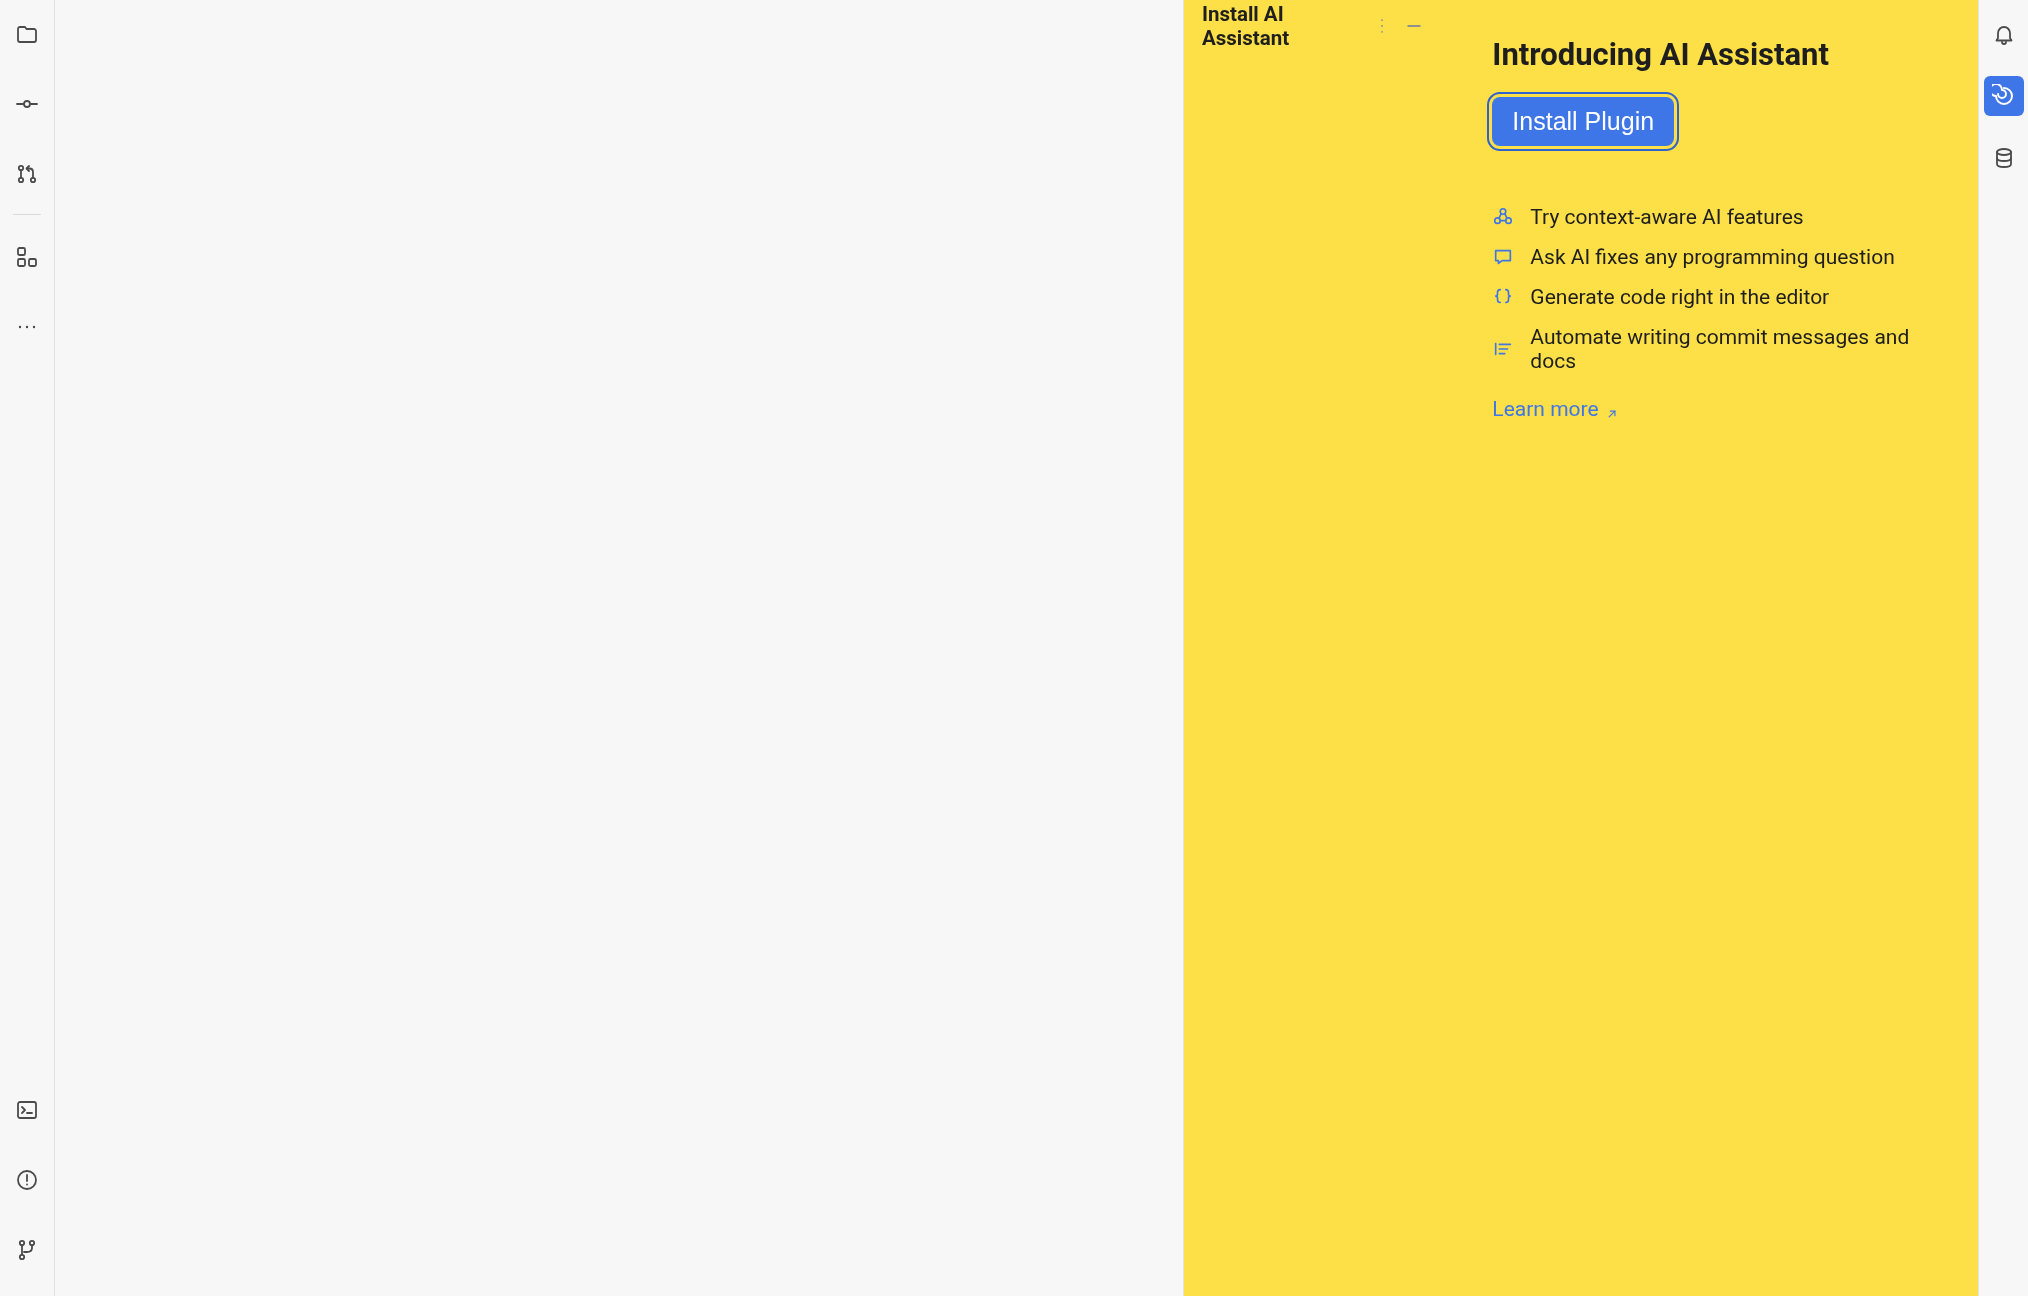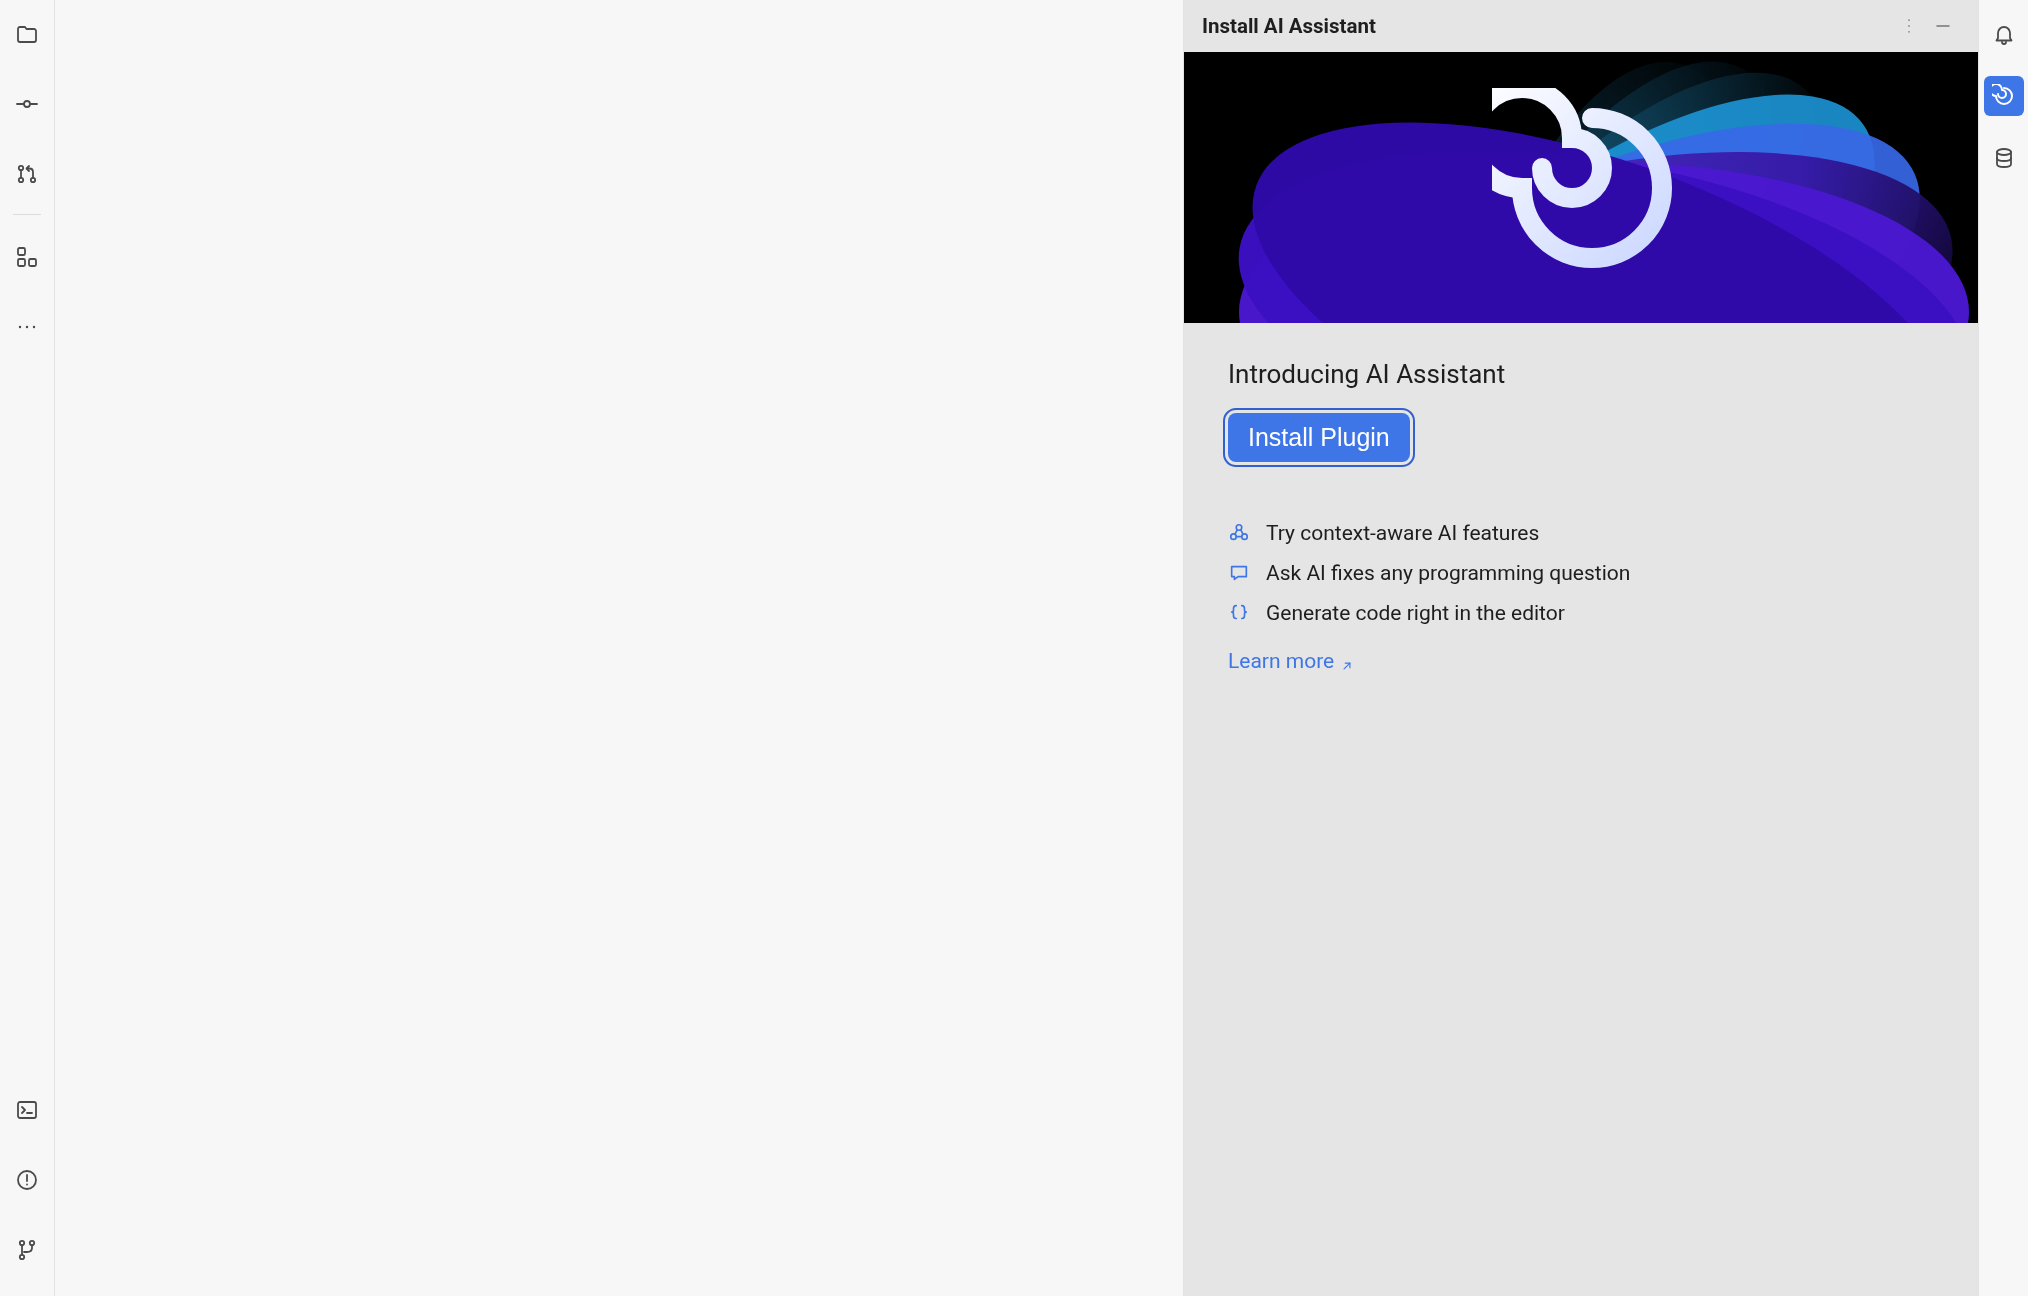--- a/index.html
+++ b/index.html
@@ -55,22 +55,22 @@
     flex: 1 1 auto;
     background: #f7f7f8;
   }
 
   
   .panel {
     width: 795px;
     flex: 0 0 795px;
     border-left: 1px solid #e3e3e4;
     display: flex;
-    flex-direction: column;
-    background: #e5e5e5;
+    flex-direction: row;
+    background: #fde047;
   }
   .panel-header {
     height: 52px;
     display: flex;
     align-items: center;
     padding: 0 18px 0 18px;
   }
   .panel-title {
     font-size: 20.5px;
     font-weight: 700;
@@ -97,22 +97,22 @@
     overflow: hidden;
   }
   .banner svg.petal {
     position: absolute;
   }
 
   .panel-body {
     padding: 36px 44px;
   }
   .intro-heading {
-    font-size: 26px;
-    font-weight: 400;
+    font-size: 31px;
+    font-weight: 700;
     color: #1e1e1e;
     margin-bottom: 24px;
   }
   .install-btn {
     display: inline-flex;
     align-items: center;
     justify-content: center;
     background: #3e76e7;
     color: #fff;
     border: none;
@@ -343,20 +343,31 @@
         </div>
         <div class="feature-item">
           <span class="fi-icon">
             <svg width="22" height="22" viewBox="0 0 24 24" stroke-width="1.8" stroke-linecap="round" stroke-linejoin="round">
                 <path d="M9 4c-2 0-3 1-3 3v2c0 1.5-.5 2-2 2 1.5 0 2 .5 2 2v2c0 2 1 3 3 3"></path>
                 <path d="M15 4c2 0 3 1 3 3v2c0 1.5.5 2 2 2-1.5 0-2 .5-2 2v2c0 2-1 3-3 3"></path>
               </svg>
           </span>
           <span>Generate code right in the editor</span>
         </div>
+        <div class="feature-item">
+          <span class="fi-icon">
+            <svg width="22" height="22" viewBox="0 0 24 24" stroke-width="1.8" stroke-linecap="round" stroke-linejoin="round">
+                <line x1="4" y1="6" x2="4" y2="18"></line>
+                <line x1="8" y1="7" x2="20" y2="7"></line>
+                <line x1="8" y1="12" x2="17" y2="12"></line>
+                <line x1="8" y1="17" x2="14" y2="17"></line>
+              </svg>
+          </span>
+          <span>Automate writing commit messages and docs</span>
+        </div>
       </div>
 
       <a class="learn-more">
         <span>Learn more</span>
         <svg width="14" height="14" viewBox="0 0 24 24" stroke-width="2" stroke-linecap="round" stroke-linejoin="round">
             <path d="M7 17 17 7"></path>
             <path d="M9 7h8v8"></path>
           </svg>
       </a>
     </div>

